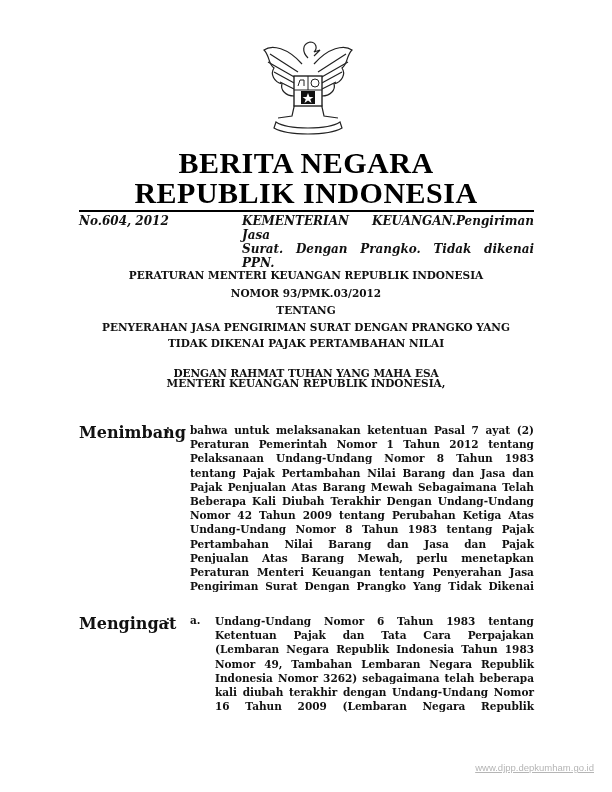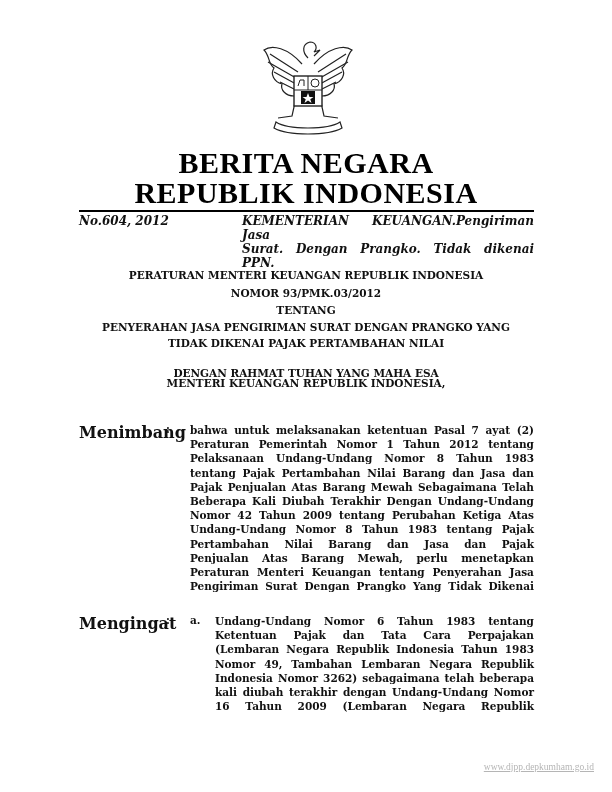--- a/index.html
+++ b/index.html
@@ -17,21 +17,21 @@
     .c1 { top: 268px; } .c2 { top: 286px; } .c3 { top: 303px; } .c4 { top: 320px; } .c5 { top: 336px; }
     .c6 { top: 366px; } .c7 { top: 376px; }
     .label { position: absolute; left: 79px; font-size: 16px; font-weight: bold; }
     .colon { position: absolute; left: 166px; font-size: 10.5px; font-weight: bold; }
     .body-text { position: absolute; left: 190px; width: 344px; font-size: 10.5px; font-weight: bold; line-height: 14.2px; }
     .line { display: flex; justify-content: space-between; white-space: nowrap; }
     .line.last { justify-content: flex-start; }
     .line span + span { margin-left: 4px; }
     .item-marker { position: absolute; left: 190px; font-size: 10.5px; font-weight: bold; }
     .item-text { position: absolute; left: 215px; width: 319px; font-size: 10.5px; font-weight: bold; line-height: 14.2px; }
-    .footer { position: absolute; right: 18px; top: 762px; font-family: Liberation Serif, serif; font-size: 9.5px; color: #b5b5b5; text-decoration: underline; }
+    .footer { position: absolute; right: 18px; top: 762px; font-family: Liberation Sans, sans-serif; font-size: 9.5px; color: #b5b5b5; text-decoration: underline; }
   </style>
 </head>
 <body>
 
 <div class="emblem">
   <svg viewBox="0 0 100 102" width="100" height="102">
     <g fill="none" stroke="#222" stroke-width="1.2">
       <path d="M50 20 C44 14 44 6 52 4 C58 4 60 10 56 14 L62 12 L56 18"></path>
       <path d="M44 26 C30 10 14 6 6 12 C12 18 10 26 16 30 C12 36 16 44 24 46 C22 52 28 58 36 58"></path>
       <path d="M56 26 C70 10 86 6 94 12 C88 18 90 26 84 30 C88 36 84 44 76 46 C78 52 72 58 64 58"></path>

